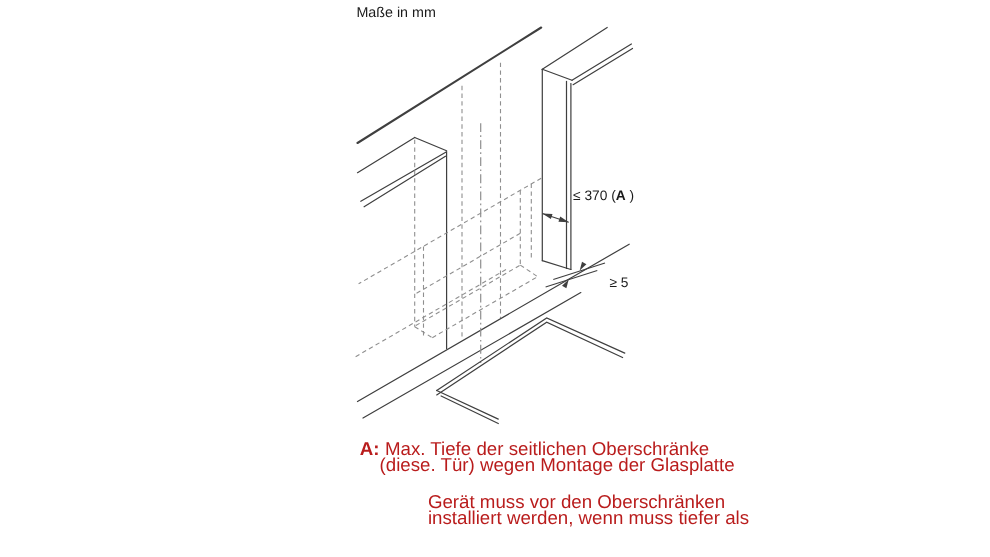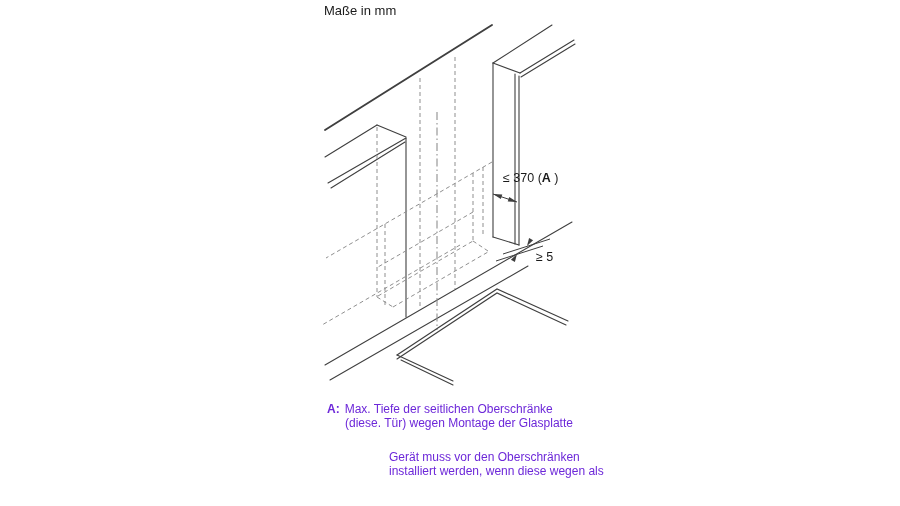--- a/index.html
+++ b/index.html
@@ -13,23 +13,23 @@
     overflow: hidden;
   }
   .canvas svg { position: absolute; left: 0; top: 0; }
   .label {
     position: absolute;
     font-size: 13px;
     line-height: 14px;
     color: #1a1a1a;
     white-space: nowrap;
   }
-  .dim-label { font-size: 12.5px; }
+  .dim-label { font-size: 12.5px; margin-left: 18px; }
   .b { font-weight: bold; }
-  .note-block { position: absolute; font-size: 12px; line-height: 14px; color: #6d28d9; }
+  .note-block { position: absolute; font-size: 17px; line-height: 14px; color: #b91c1c; }
   .note-line { white-space: nowrap; }
   .indent { padding-left: 18px; }
   .note-a-row { white-space: nowrap; }
   .note-a-row .b { padding-right: 5px; }
 </style>
 </head>
 <body>
 
 <div class="canvas">
 
@@ -114,16 +114,16 @@
 
   <div class="note-block" style="left:327px; top:402px;">
     <div class="note-line note-a-row">
       <span class="b">A:</span><span>Max. Tiefe der seitlichen Oberschränke</span>
     </div>
     <div class="note-line indent">(diese. Tür) wegen Montage der Glasplatte</div>
   </div>
 
   <div class="note-block" style="left:345px; top:450px;margin-left:44px;">
     <div class="note-line">Gerät muss vor den Oberschränken</div>
-    <div class="note-line">installiert werden, wenn diese wegen als</div>
+    <div class="note-line">installiert werden, wenn muss tiefer als</div>
   </div>
 
 </div>
 
 </body></html>

